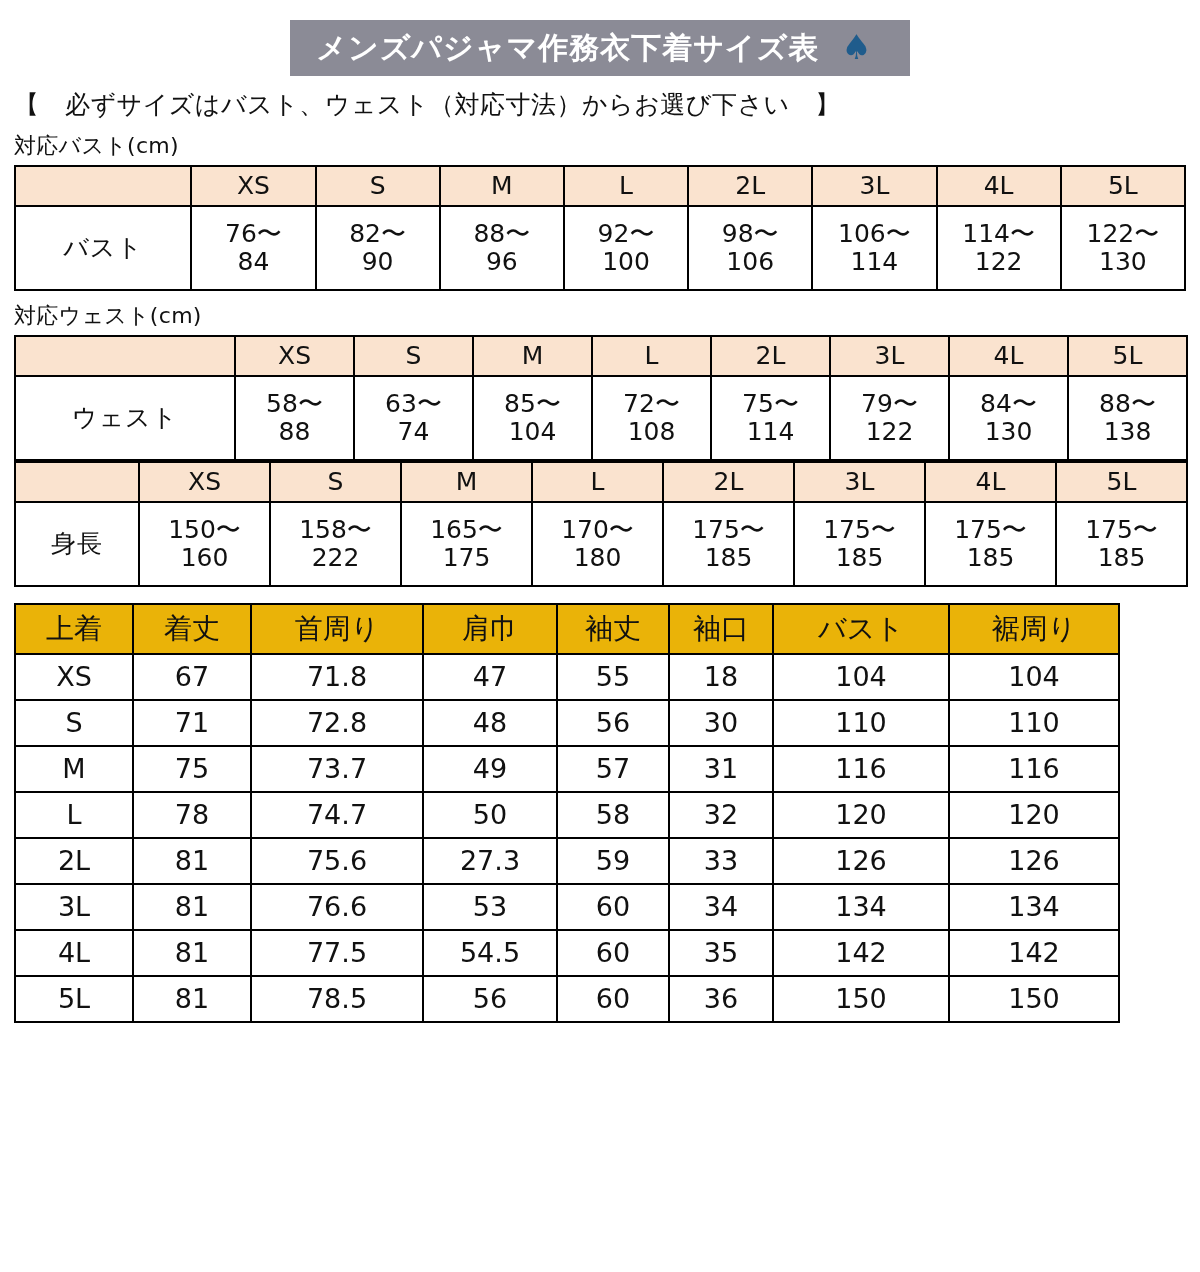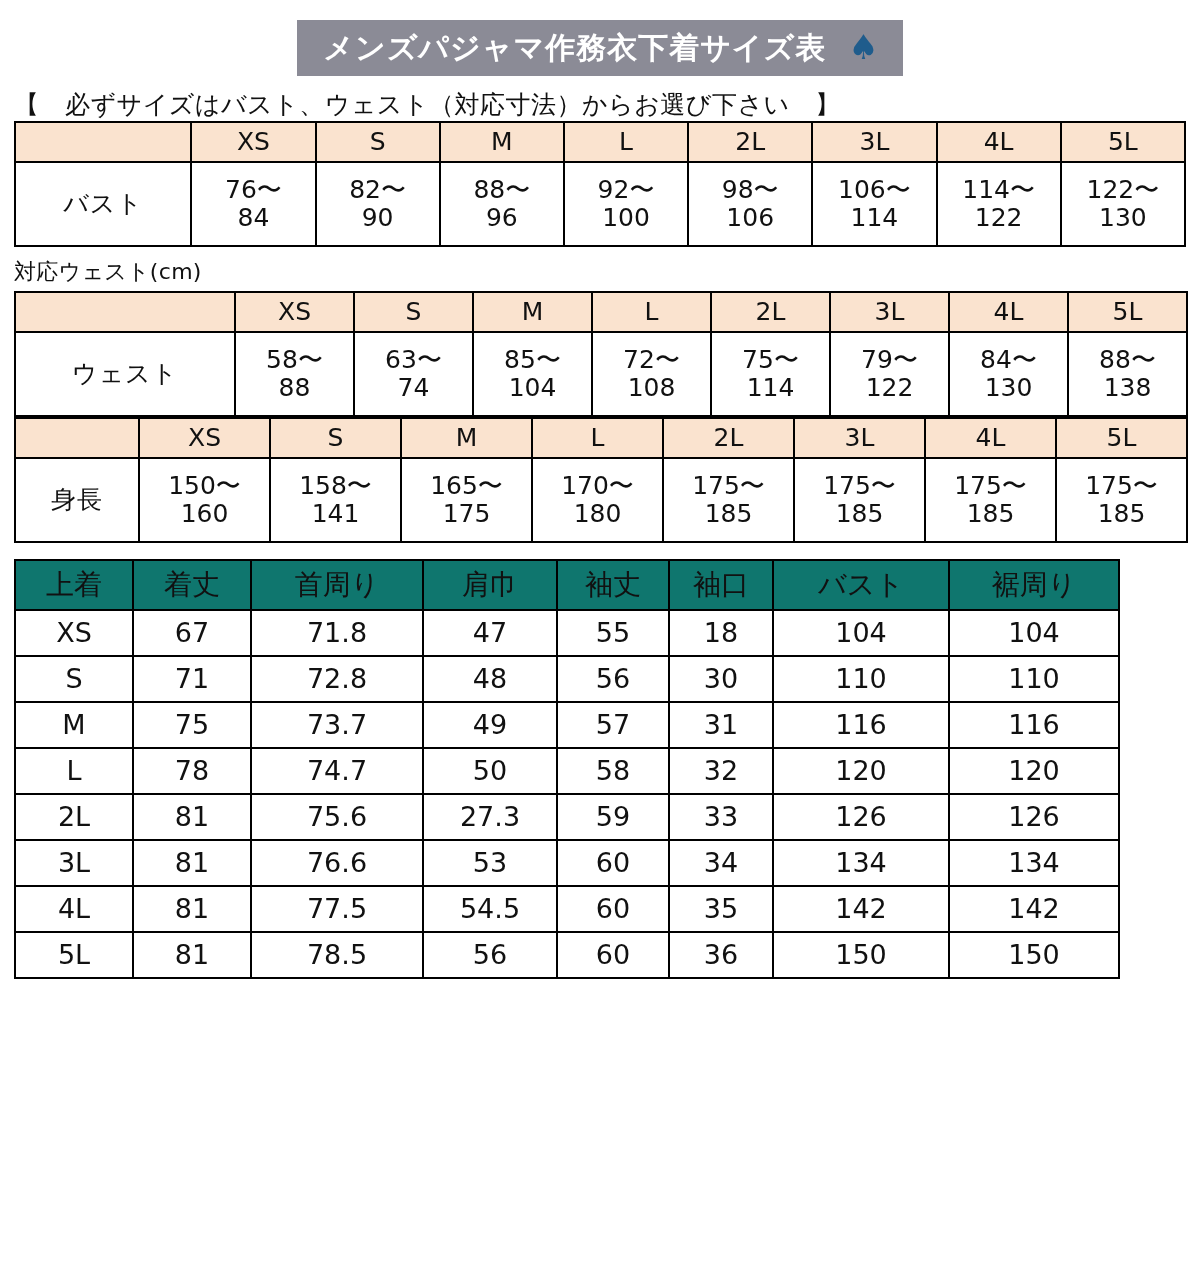--- a/index.html
+++ b/index.html
@@ -27,21 +27,21 @@
     display: flex;
     justify-content: center;
     padding-top: 20px;
   }
   .banner {
     background: #8b8b96;
     color: #ffffff;
     display: flex;
     align-items: center;
     gap: 22px;
-    padding: 10px 24px 12px 26px;
+    padding: 10px 38px 12px 26px;
     box-sizing: border-box;
     justify-content: space-between;
   }
   .banner-title {
     font-size: 30px;
     font-weight: 700;
     letter-spacing: 1px;
     line-height: 1.1;
     white-space: nowrap;
   }
@@ -108,40 +108,41 @@
   
   .meas {
     margin-top: 16px;
     width: 1104px;
   }
   .meas td {
     height: 44px;
     font-size: 27px;
   }
   .meas .hdr-row td {
-    background: #0f766e;
+    background: #eab308;
     height: 48px;
     font-size: 28px;
     font-weight: 400;
   }
 </style>
 </head>
 <body>
 
 <div class="page">
 
   <div class="banner-wrap">
     <div class="banner">
       <span class="banner-title">メンズパジャマ作務衣下着サイズ表</span>
       <span class="spade-icon">♠</span>
     </div>
   </div>
 
   <div class="subheading">【　必ずサイズはバスト、ウェスト（対応寸法）からお選び下さい　】</div>
 
+  <div class="caption">対応バスト(cm)</div>
   <table>
     <colgroup>
       <col style="width:176px">
         <col style="width:124px">
         <col style="width:124px">
         <col style="width:124px">
       <col style="width:124px">
         <col style="width:124px">
         <col style="width:124px">
         <col style="width:124px">
@@ -285,21 +286,21 @@
       <td>5L</td>
     </tr>
     <tr class="val-row">
       <td class="rowlabel">身長</td>
       <td>
         <span class="two-line">150〜</span>
         <span class="two-line">160</span>
       </td>
       <td>
         <span class="two-line">158〜</span>
-        <span class="two-line">141</span>
+        <span class="two-line">222</span>
       </td>
       <td>
         <span class="two-line">165〜</span>
         <span class="two-line">175</span>
       </td>
       <td>
         <span class="two-line">170〜</span>
         <span class="two-line">180</span>
       </td>
       <td>

